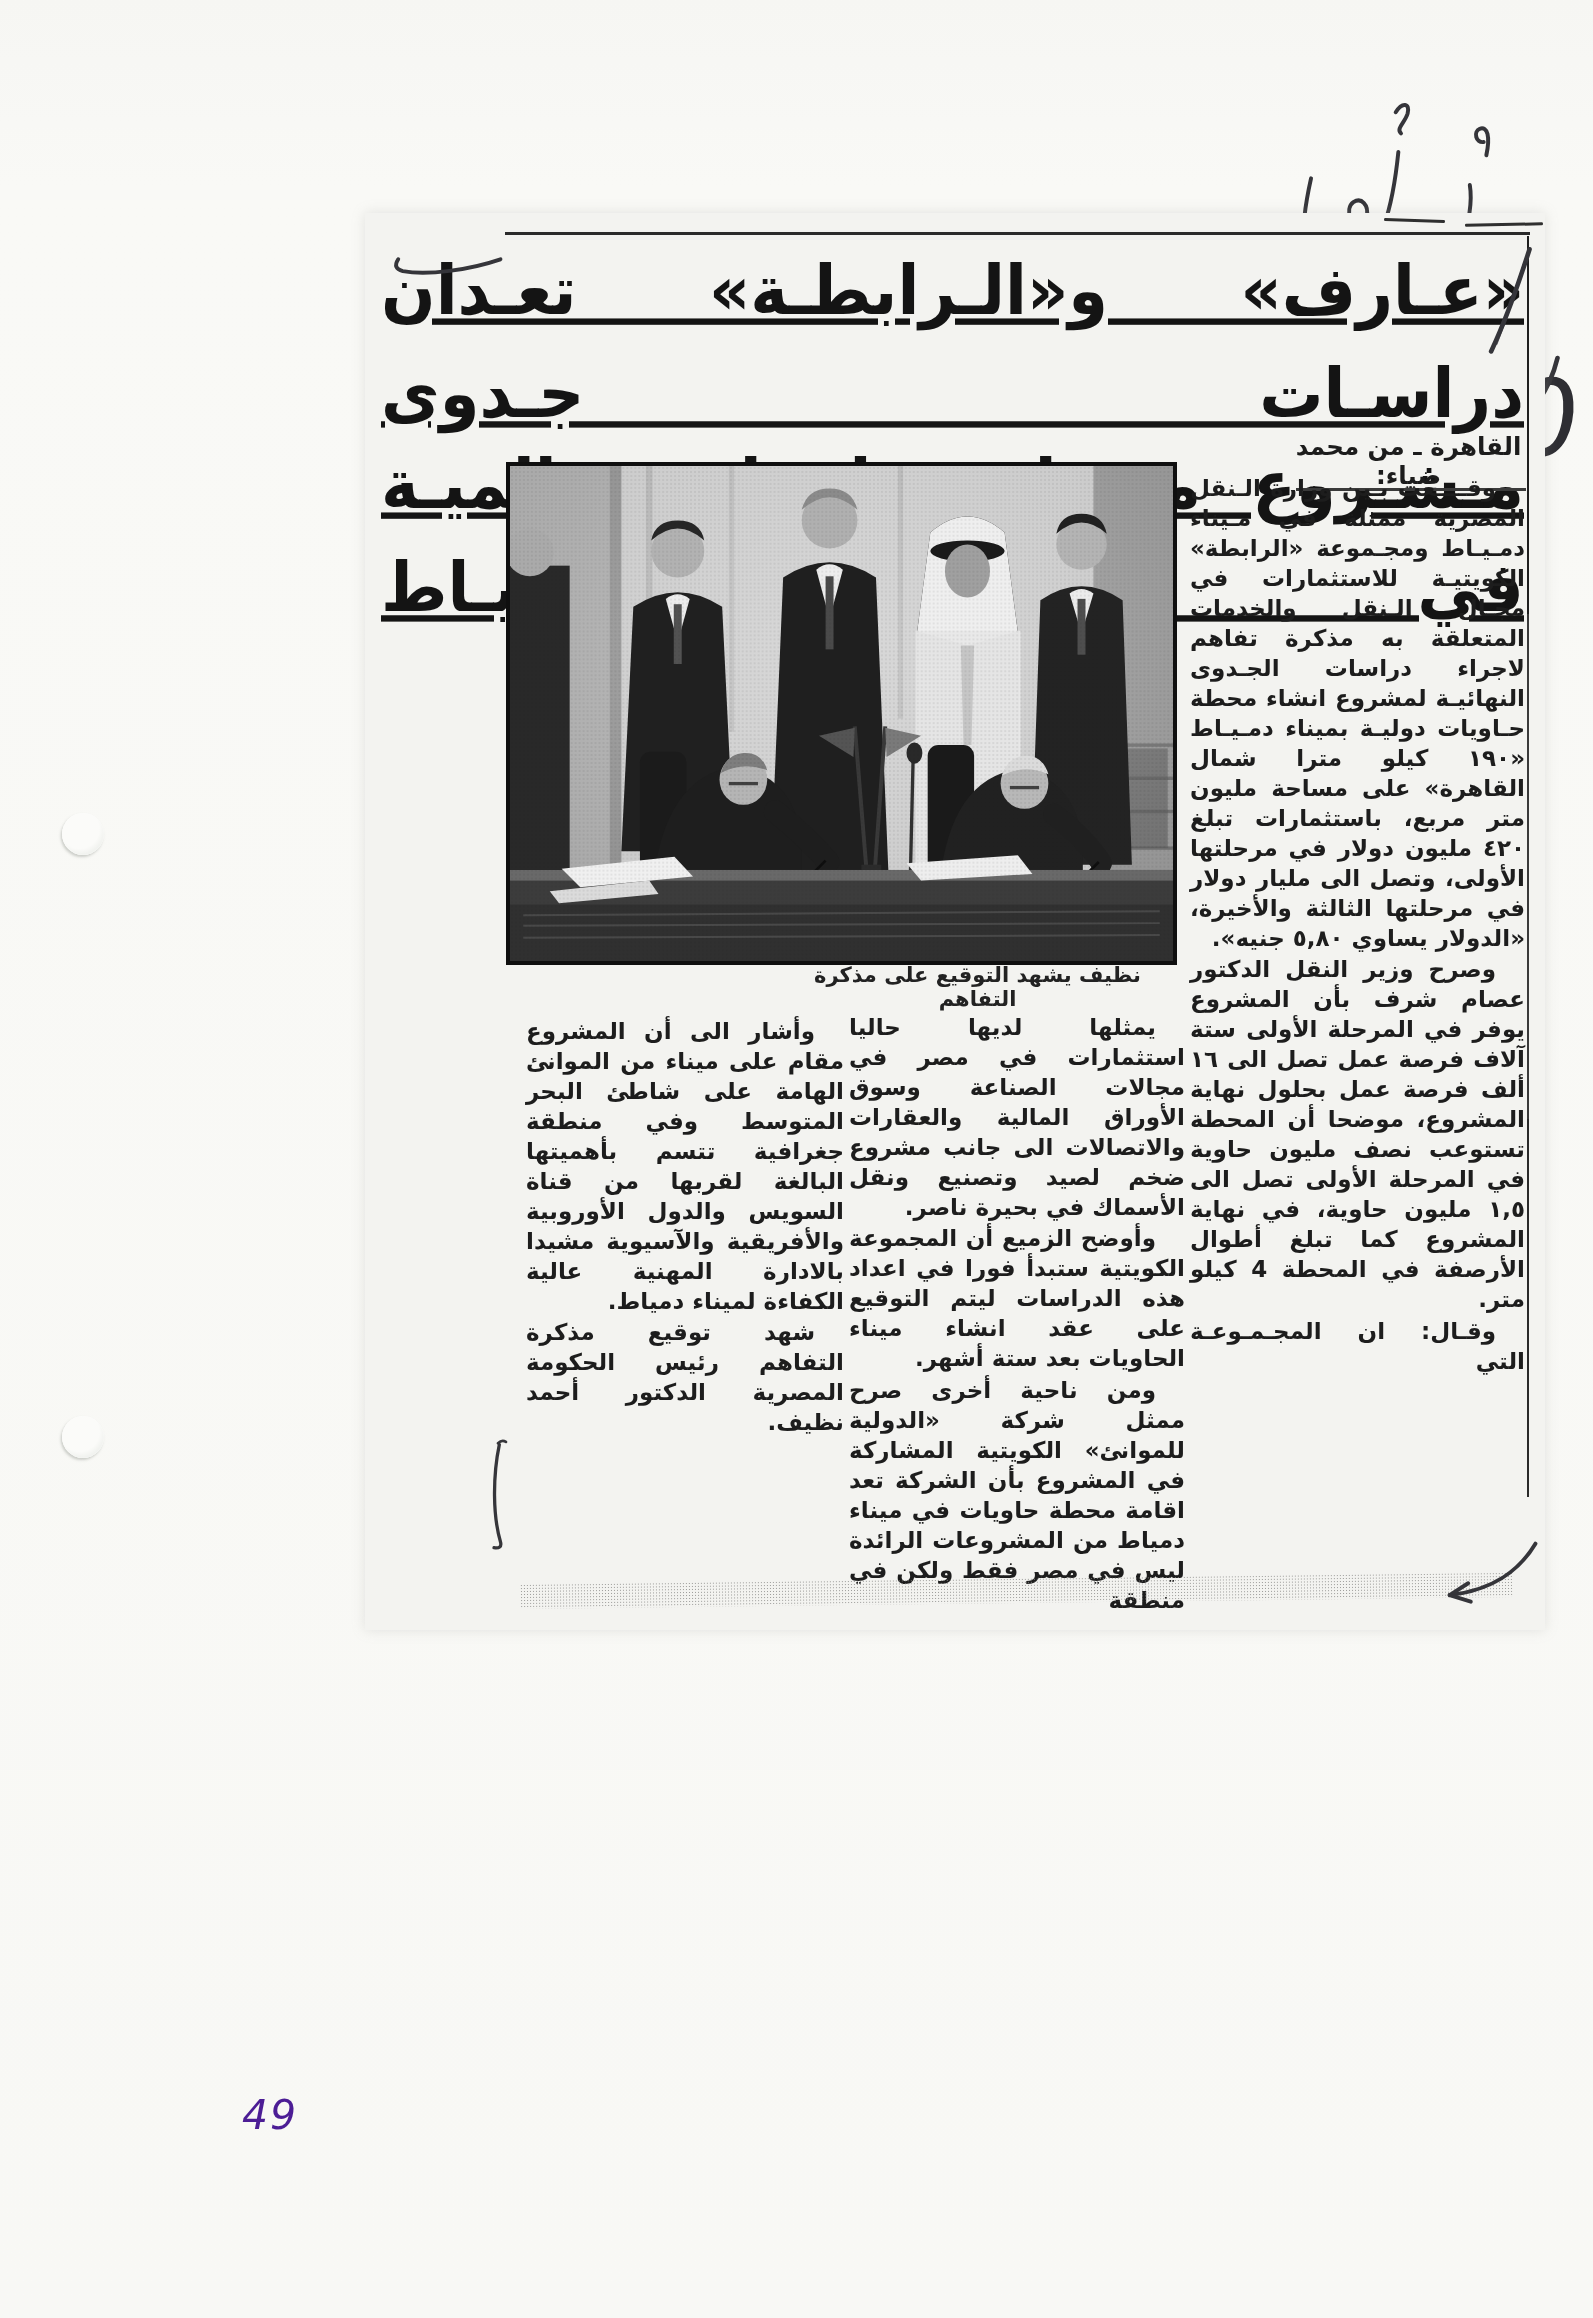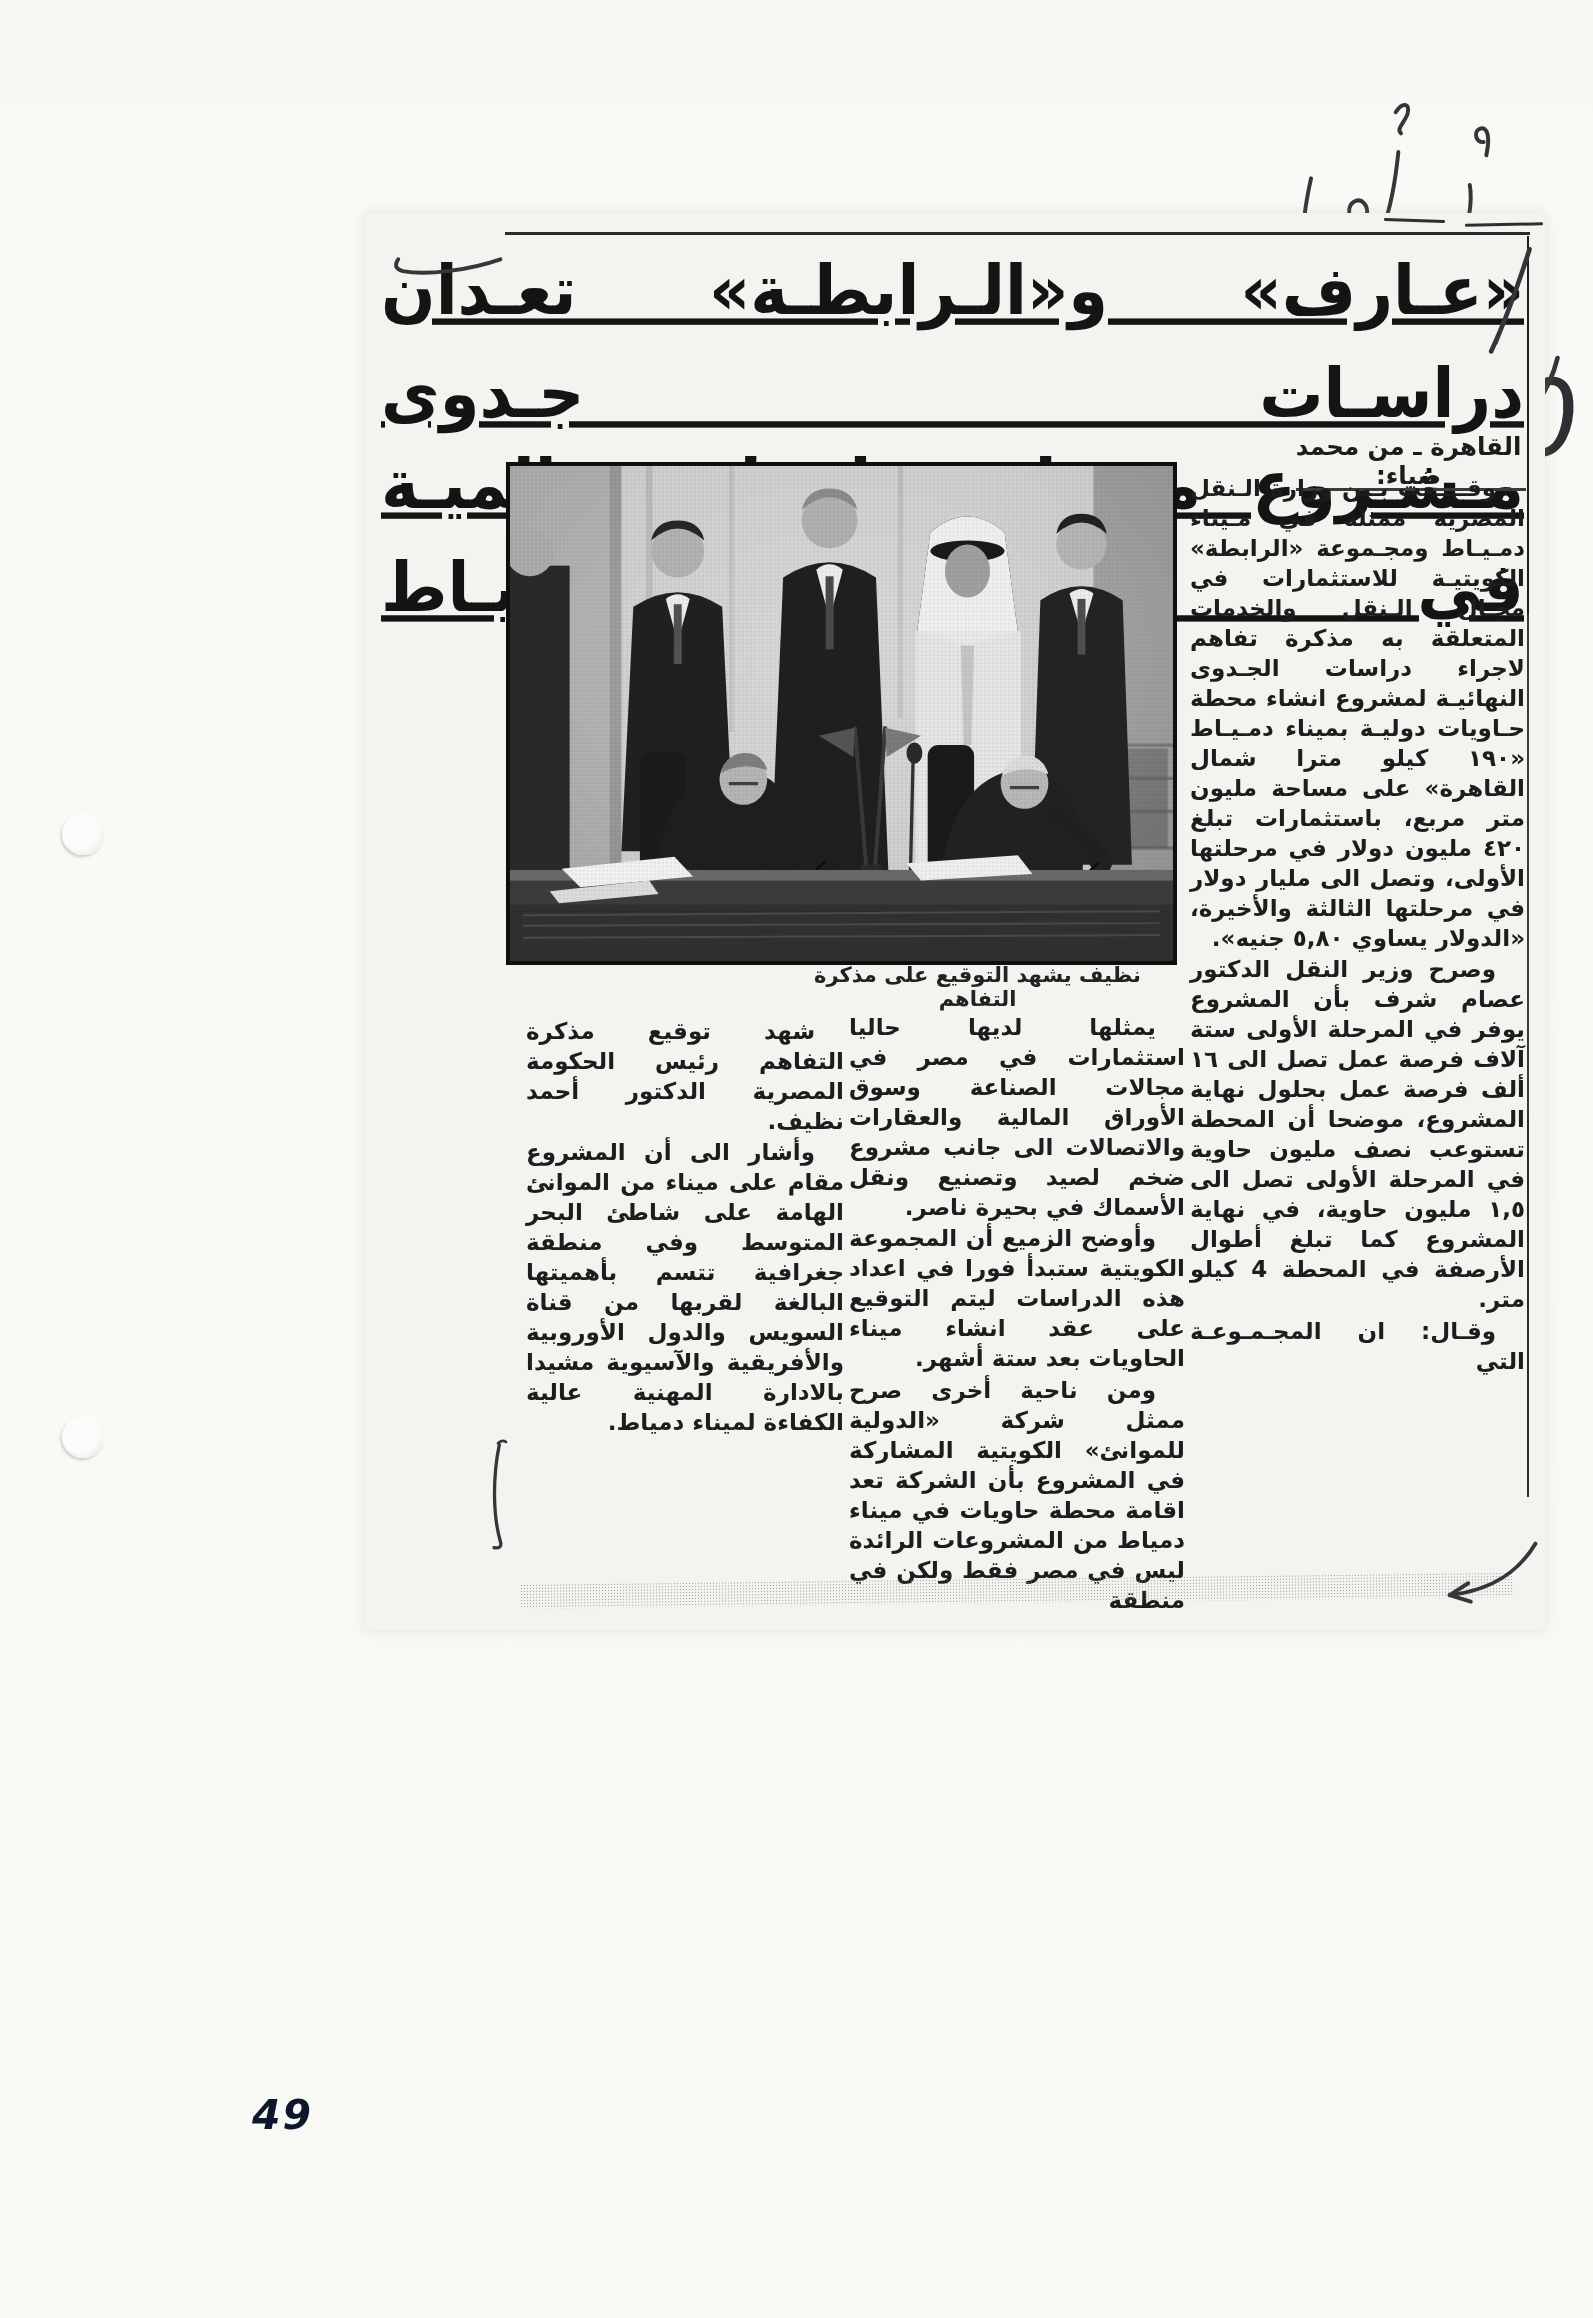--- a/index.html
+++ b/index.html
@@ -41,22 +41,22 @@
   .col p{margin:0 0 1.3px 0;text-indent:29px;text-align-last:right;}
   .col-right{left:1190px;top:473px;width:335px;}
   .col-middle{left:849px;top:1012px;width:336px;}
   .col-left{left:526px;top:1016px;width:318px;}
   
   .halftone-bar{position:absolute;left:520px;top:1578px;width:993px;height:25px;
     transform:rotate(-0.7deg);
     background-image:radial-gradient(circle,#8c8c8a 0.8px,transparent 1px);
     background-size:3px 3px;opacity:.85;}
   
-  .page-num{position:absolute;left:252px;top:2091px;font-size:41px;font-weight:700;
-    font-style:italic;color:#0f172a;letter-spacing:2px;}
+  .page-num{position:absolute;left:242px;top:2091px;font-size:41px;font-weight:400;
+    font-style:italic;color:#4c1d95;letter-spacing:2px;}
   
   .pen{position:absolute;}
   .pen path, .pen line{fill:none;stroke:#35353a;stroke-linecap:round;stroke-linejoin:round;}
   .hand-date{font-size:158px;fill:#2e2e33;font-style:italic;letter-spacing:10px;}
 </style>
 </head>
 <body>
 
 <div class="scan-page"></div>
 
@@ -225,22 +225,22 @@
   <p>وقــــعت بـين وزارة الـنقل المصرية ممثلة في مـيناء دمـيـاط ومجـموعة «الرابطة» الكويتيـة للاستثمارات في مجـال الـنقل والخدمات المتعلقة به مذكرة تفاهم لاجراء دراسات الجـدوى النهائيـة لمشروع انشاء محطة حـاويات دوليـة بميناء دمـيـاط «١٩٠ كيلو مترا شمال القاهرة» على مساحة مليون متر مربع، باستثمارات تبلغ ٤٢٠ مليون دولار في مرحلتها الأولى، وتصل الى مليار دولار في مرحلتها الثالثة والأخيرة، «الدولار يساوي ٥,٨٠ جنيه».</p>
   <p>وصرح وزير النقل الدكتور عصام شرف بأن المشروع يوفر في المرحلة الأولى ستة آلاف فرصة عمل تصل الى ١٦ ألف فرصة عمل بحلول نهاية المشروع، موضحا أن المحطة تستوعب نصف مليون حاوية في المرحلة الأولى تصل الى ١,٥ مليون حاوية، في نهاية المشروع كما تبلغ أطوال الأرصفة في المحطة 4 كيلو متر.</p>
   <p>وقـال: ان المجـمـوعـة التي</p>
 </div>
 <div class="col col-middle">
   <p>يمثلها لديها حاليا استثمارات في مصر في مجالات الصناعة وسوق الأوراق المالية والعقارات والاتصالات الى جانب مشروع ضخم لصيد وتصنيع ونقل الأسماك في بحيرة ناصر.</p>
   <p>وأوضح الزميع أن المجموعة الكويتية ستبدأ فورا في اعداد هذه الدراسات ليتم التوقيع على عقد انشاء ميناء الحاويات بعد ستة أشهر.</p>
   <p>ومن ناحية أخرى صرح ممثل شركة «الدولية للموانئ» الكويتية المشاركة في المشروع بأن الشركة تعد اقامة محطة حاويات في ميناء دمياط من المشروعات الرائدة ليس في مصر فقط ولكن في منطقة</p>
 </div>
 <div class="col col-left">
+  <p>وأشار الى أن المشروع مقام على ميناء من الموانئ الهامة على شاطئ البحر المتوسط وفي منطقة جغرافية تتسم بأهميتها البالغة لقربها من قناة السويس والدول الأوروبية والأفريقية والآسيوية مشيدا بالادارة المهنية عالية الكفاءة لميناء دمياط.</p>
   <p>شهد توقيع مذكرة التفاهم رئيس الحكومة المصرية الدكتور أحمد نظيف.</p>
-  <p>وأشار الى أن المشروع مقام على ميناء من الموانئ الهامة على شاطئ البحر المتوسط وفي منطقة جغرافية تتسم بأهميتها البالغة لقربها من قناة السويس والدول الأوروبية والأفريقية والآسيوية مشيدا بالادارة المهنية عالية الكفاءة لميناء دمياط.</p>
 </div>
 
 <svg class="pen" style="left:478px;top:1438px;width:40px;height:119px;" viewBox="0 0 60 180">
   <path d="M 32 10 C 22 58 22 118 34 158 q 2 10 -10 8" stroke-width="5"></path>
   <path d="M 30 8 q 6 -6 12 -2" stroke-width="4"></path>
 </svg>
 
 <div class="halftone-bar"></div>
 <svg class="pen" style="left:1422px;top:1537px;width:122px;height:76px;" viewBox="0 0 185 115">
   <path d="M 172 10 C 148 50 110 80 42 88" stroke-width="6"></path>

